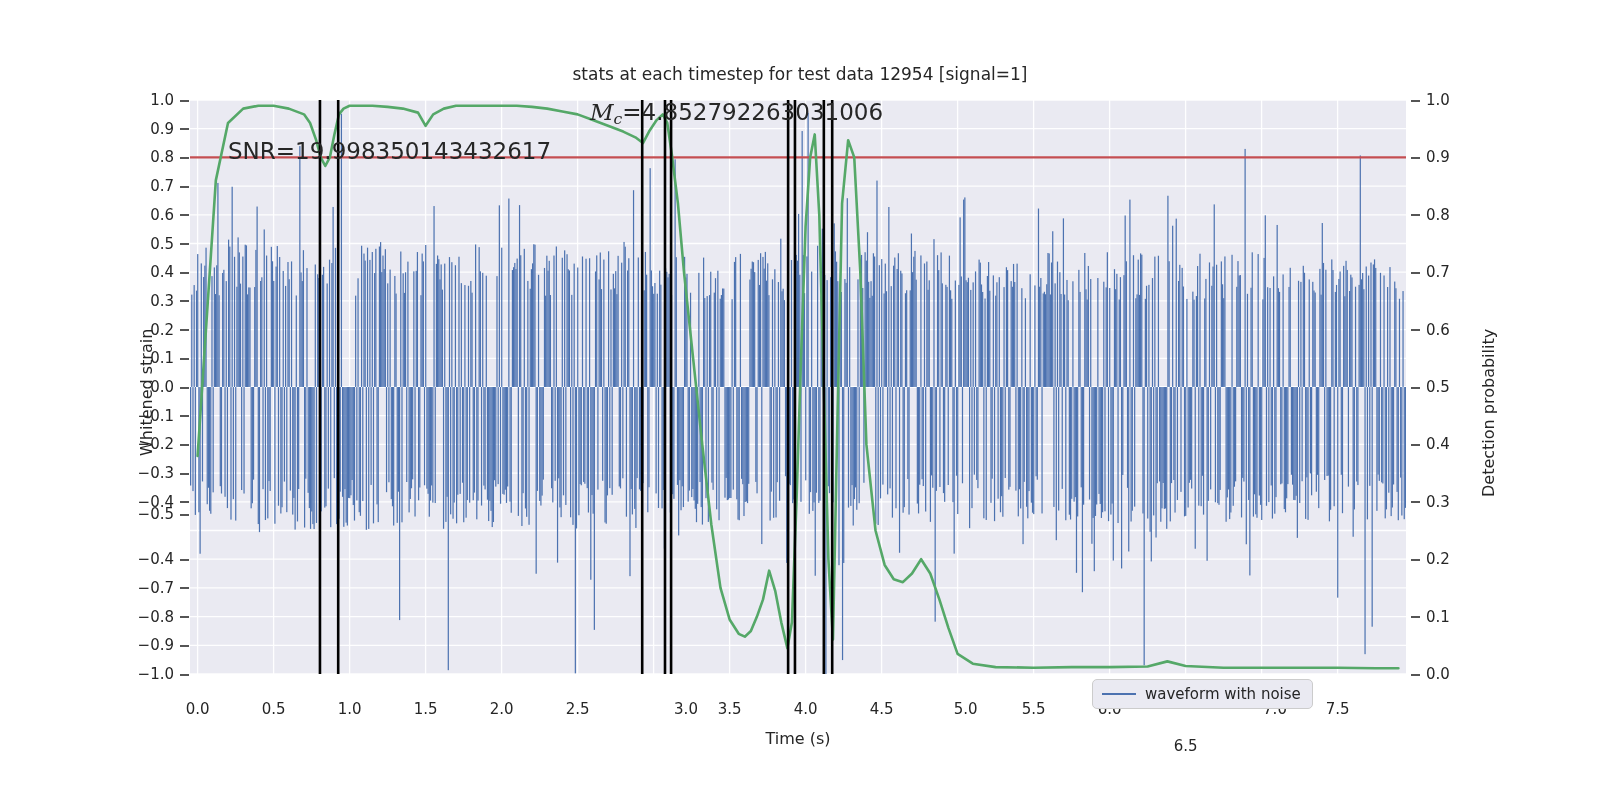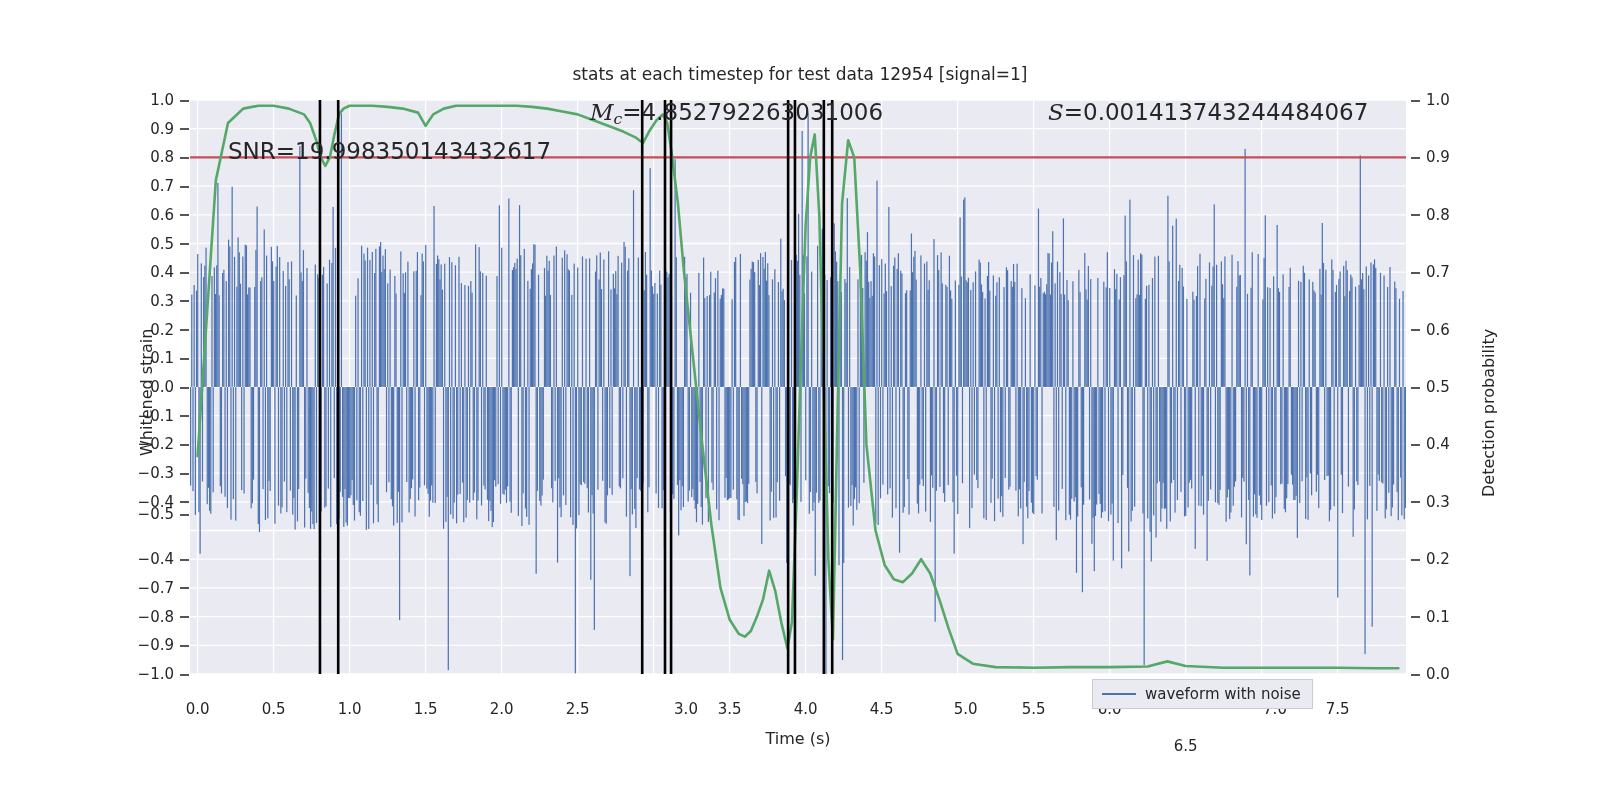--- a/index.html
+++ b/index.html
@@ -59,21 +59,21 @@
   .ytick-right .dash{display:inline-block;width:9px;height:2px;background:#555;
     vertical-align:middle;margin-right:6px;}
   .xtick{
     position:absolute;top:700px;font-size:15px;color:#262626;
     transform:translateX(-50%);white-space:nowrap;
   }
 
   
   #legend{
     position:absolute;left:1092px;top:679px;
-    background:#EAEAF2;border:1px solid #cccccc;border-radius:0;
+    background:#EAEAF2;border:1px solid #cccccc;border-radius:5px;
     padding:5px 11px 5px 9px;display:flex;align-items:center;gap:9px;
     font-size:15px;color:#262626;
   }
   #legend .swatch{display:inline-block;width:34px;height:0;
     border-top:2.3px solid #4C72B0;}
 </style>
 </head>
 <body>
 
 <div id="figure">
@@ -1219,20 +1219,19 @@
         <line x1="604.96" y1="0" x2="604.96" y2="574" stroke="#000000" stroke-width="2.6"></line>
         <line x1="633.84" y1="0" x2="633.84" y2="574" stroke="#000000" stroke-width="2.6"></line>
         <line x1="642.1999999999999" y1="0" x2="642.1999999999999" y2="574" stroke="#000000" stroke-width="2.6"></line>
       </svg>
   </div>
 
   <div class="annot" id="annot-snr">SNR=19.998350143432617</div>
 
   <div class="annot" id="annot-mc"><span class="ital">M</span><span class="sub">c</span><span>=4.852792263031006</span></div>
 
-  <div class="annot" id="annot-s"><span class="ital">S</span><span>=0.001413743244484067</span></div>
 
   <div id="legend">
     <span class="swatch"></span>
     <span>waveform with noise</span>
   </div>
 
 </div>
 
 </body></html>

